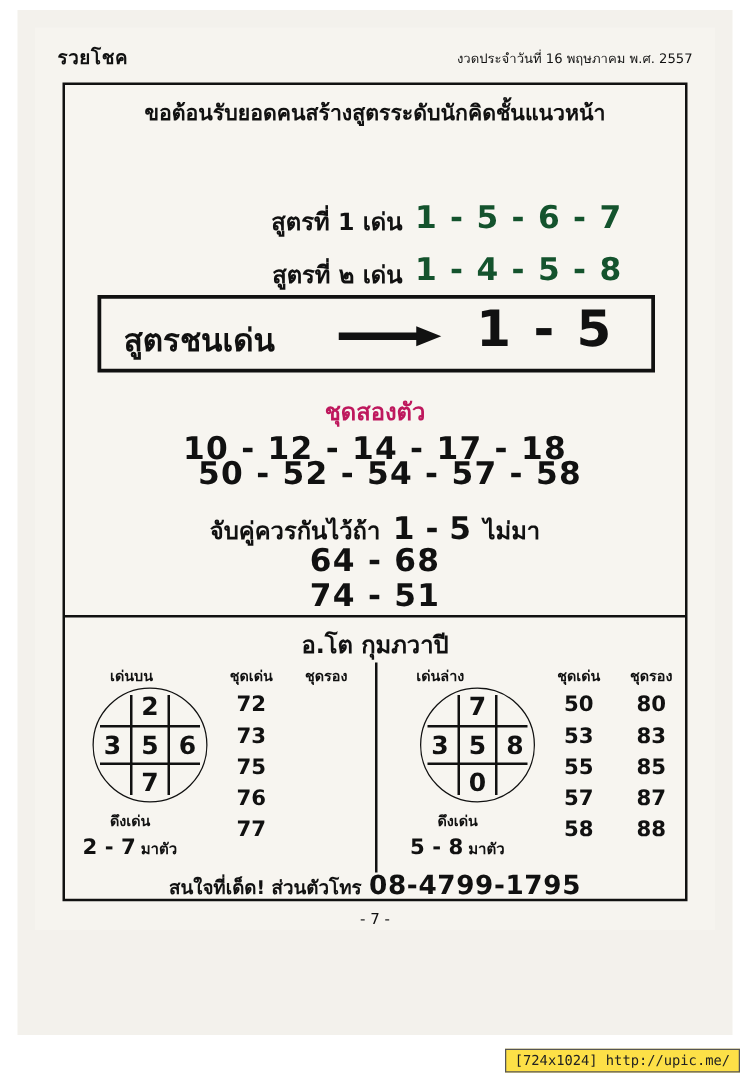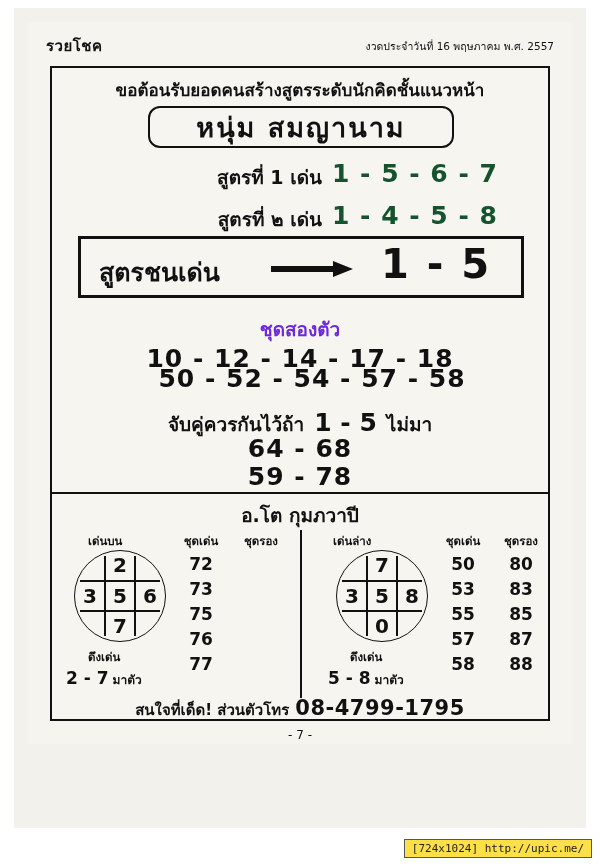--- a/index.html
+++ b/index.html
@@ -192,21 +192,21 @@
     color: #111;
   }
 
   .section-title {
     position: absolute;
     left: 0;
     width: 100%;
     text-align: center;
     font-size: 19px;
     font-weight: bold;
-    color: #6d28d9;
+    color: #be185d;
   }
 
   .num-line {
     position: absolute;
     left: 0;
     width: 100%;
     text-align: center;
     font-size: 25px;
     font-weight: bold;
     letter-spacing: 1px;
@@ -432,23 +432,20 @@
 
       <div class="masthead">
         <div class="masthead-title">รวยโชค</div>
         <div class="masthead-date">งวดประจำวันที่ 16 พฤษภาคม พ.ศ. 2557</div>
       </div>
 
       <div class="main-box">
 
         <div class="headline">ขอต้อนรับยอดคนสร้างสูตรระดับนักคิดชั้นแนวหน้า</div>
 
-        <div class="name-box">
-          <span>หนุ่ม  สมญานาม</span>
-        </div>
 
         <div class="formula-row" style="top:94px;">
           <div class="formula-label">สูตรที่ 1 เด่น</div>
           <div class="formula-digits">1 - 5 - 6 - 7</div>
         </div>
 
         <div class="formula-row" style="top:116px;margin-top:20px;">
           <div class="formula-label">สูตรที่ ๒ เด่น</div>
           <div class="formula-digits">1 - 4 - 5 - 8</div>
         </div>
@@ -465,21 +462,21 @@
         <div class="section-title" style="top:246px;">ชุดสองตัว</div>
 
         <div class="num-line" style="top:276px;">10 - 12 - 14 - 17 - 18</div>
         <div class="num-line" style="top:296px;padding-left:12px;">50 - 52 - 54 - 57 - 58</div>
 
         <div class="pair-row">
           <span>จับคู่ควรกันไว้ถ้า</span><span class="big">1 - 5</span><span>ไม่มา</span>
         </div>
 
         <div class="num-line" style="top:366px;">64 - 68</div>
-        <div class="num-line" style="top:394px;">59 - 78</div>
+        <div class="num-line" style="top:394px;">74 - 51</div>
 
         <div class="hr-divider"></div>
 
         <div class="author">อ.โต กุมภวาปี</div>
 
         <div class="vdivider"></div>
 
         <div class="lower">
 
           <div class="panel left">

